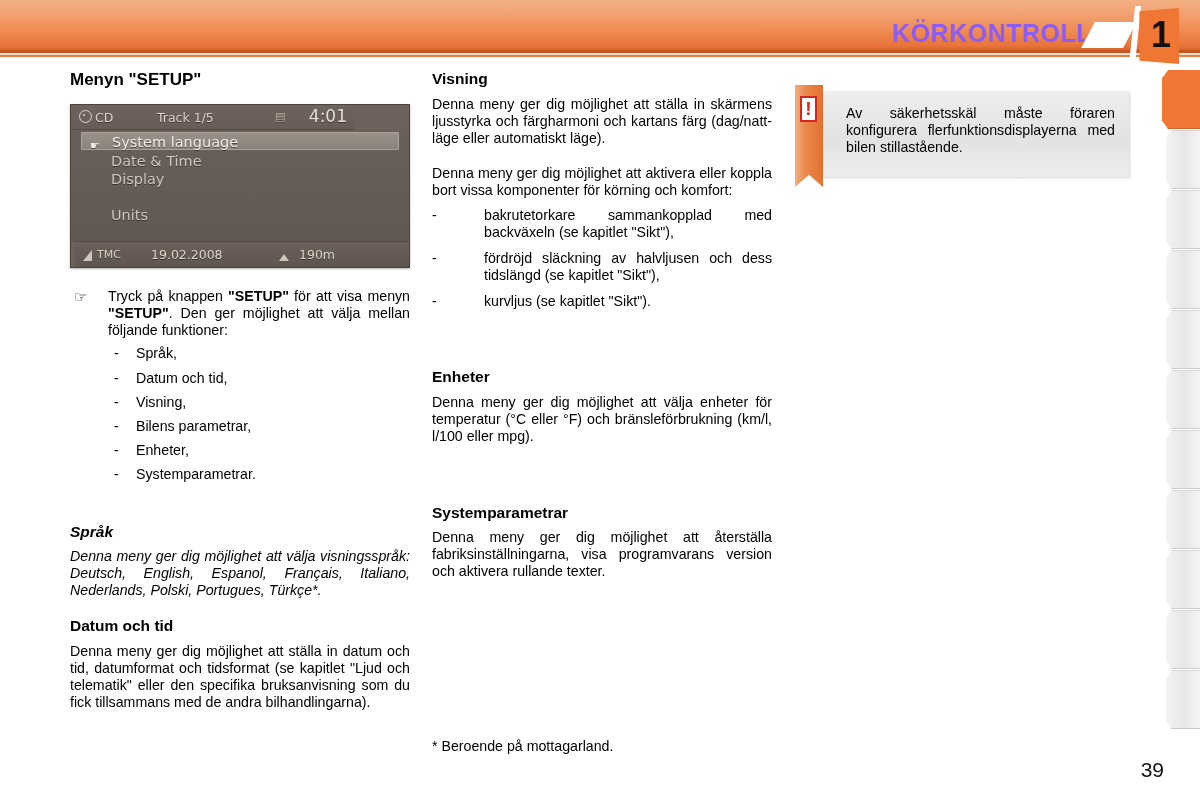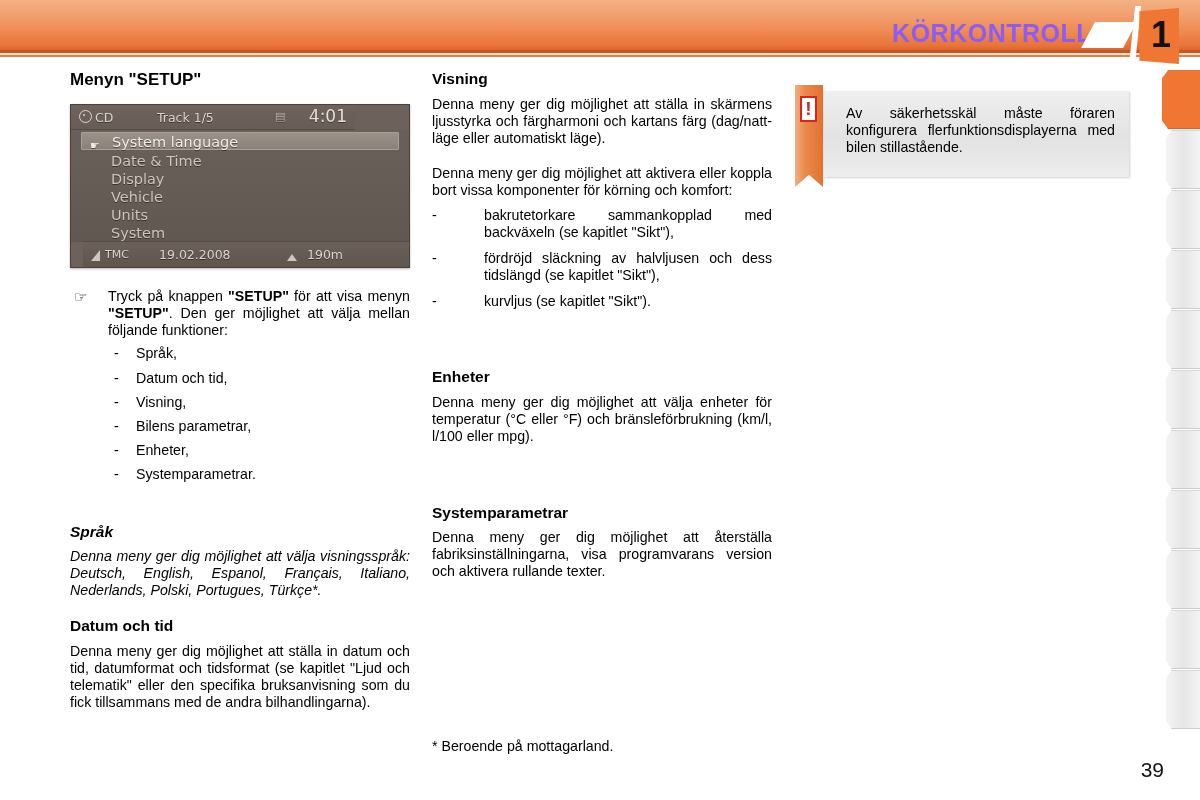--- a/index.html
+++ b/index.html
@@ -186,21 +186,21 @@
     border-bottom: 1px solid #544a44;
   }
   .screen-list {
     position: absolute;
     left: 0; top: 25px;
     width: 338px; height: 112px;
     background: linear-gradient(to bottom, #6a605a 0%, #625852 100%);
   }
   .screen-botbar {
     position: absolute;
-    left: 12px; bottom: 0;
+    left: 4px; bottom: 0;
     width: 396px; height: 25px;
     background: linear-gradient(to bottom, #6b615a 0%, #5f554f 100%);
     border-top: 1px solid #544a44;
   }
   .scr-txt {
     position: absolute;
     color: #ded6cd;
     font-size: 12.5px;
     white-space: nowrap;
     text-shadow: 0 1px 0 rgba(0,0,0,.45);
@@ -433,28 +433,22 @@
       <div class="scr-row sel" style="top:2px;">
         <span class="scr-cursor">☛</span>
         <span>System language</span>
       </div>
       <div class="scr-row" style="top:22px;">
         <span>Date &amp; Time</span>
       </div>
       <div class="scr-row" style="top:40px;">
         <span>Display</span>
       </div>
-      <div class="scr-row" style="top:58px;">
-        <span>Vehicle</span>
-      </div>
       <div class="scr-row" style="top:76px;">
         <span>Units</span>
-      </div>
-      <div class="scr-row" style="top:94px;">
-        <span>System</span>
       </div>
     </div>
 
     <div class="screen-botbar">
       <span class="scr-txt" style="left:8px; top:6px;"><span class="scr-tmc"></span></span>
       <span class="scr-txt" style="left:22px; top:6px; font-size:11px;">TMC</span>
       <span class="scr-txt" style="left:76px; top:5px;">19.02.2008</span>
       <span class="scr-txt" style="left:204px; top:7px;"><span class="scr-tri"></span></span>
       <span class="scr-txt" style="left:224px; top:5px;">190m</span>
       <span class="scr-txt big" style="right:8px; top:1px;">20°C</span>

